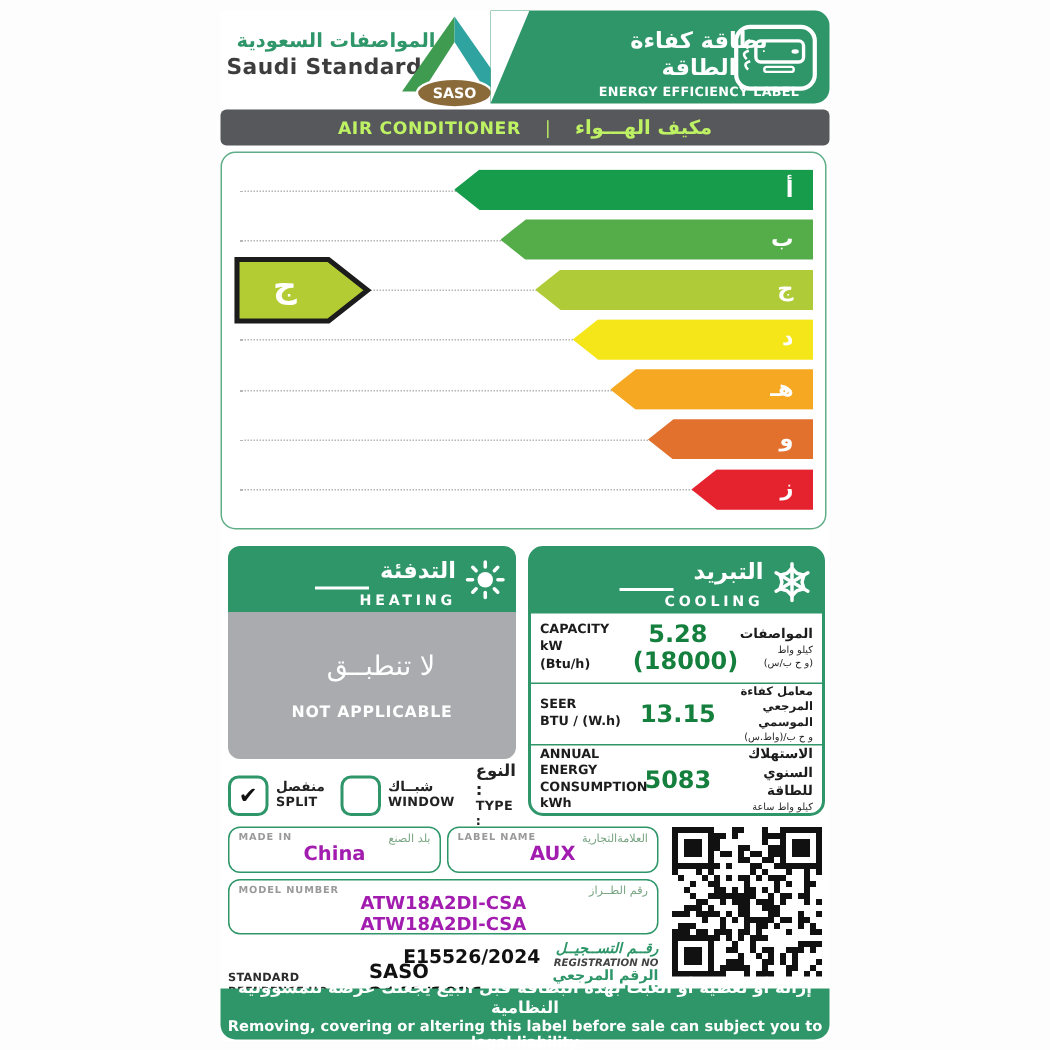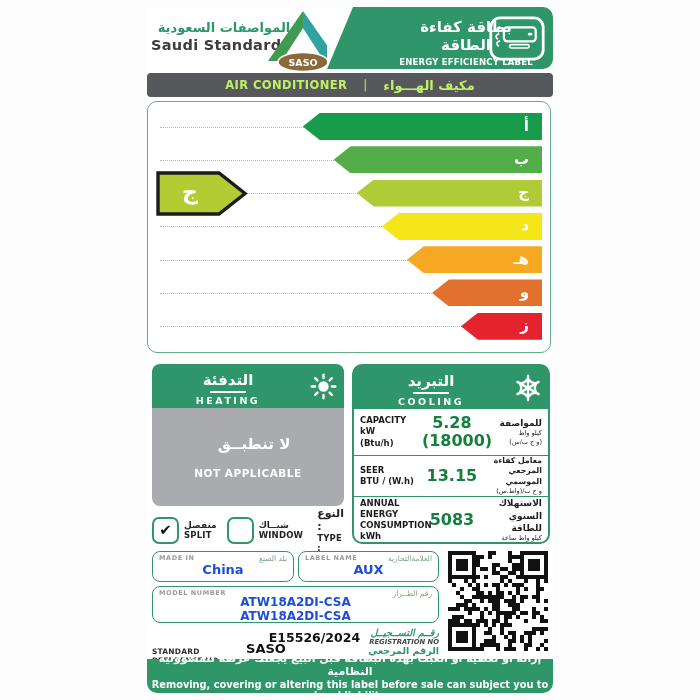--- a/index.html
+++ b/index.html
@@ -33,29 +33,29 @@
   .dots{position:absolute;left:4px;right:4px;top:50%;border-top:1.6px dotted #b5b5b5;}
   .bar{position:absolute;right:0;top:0;height:27px;clip-path:polygon(0 50%,17px 0,100% 0,100% 100%,17px 100%);}
   .bletter{position:absolute;right:13px;top:50%;transform:translateY(-54%);font-size:15px;font-weight:bold;color:#fff;}
   .indicator{position:absolute;left:8px;width:92px;height:47px;}
   .indicator svg{position:absolute;inset:0;}
   #ind-poly{stroke:#1c1c1c;stroke-width:3.4;}
   .ind-letter{position:absolute;left:26px;top:50%;transform:translateY(-56%);font-size:22px;font-weight:bold;color:#fff;}
 
   
   .panel-hdr{position:relative;height:44px;background:var(--green);border-radius:8px 8px 0 0;color:#fff;}
-  .ph-text{position:absolute;left:0;right:40px;top:7px;text-align:center;direction:rtl;}
+  .ph-text{position:absolute;left:0;right:40px;top:7px;text-align:right;direction:rtl;}
   .ph-ar{font-size:15px;font-weight:bold;}
   .ph-rule{width:36px;height:1.8px;background:#fff;margin:2px auto 2px auto;}
   .ph-en{font-size:9.5px;font-weight:bold;letter-spacing:2.5px;}
   .ph-icon{position:absolute;right:7px;top:9px;}
 
   .heating{position:absolute;left:5px;top:357px;width:192px;}
   .heat-body{height:98px;background:var(--graybody);border-radius:0 0 8px 8px;display:flex;flex-direction:column;align-items:center;justify-content:center;color:#fff;}
-  .na-ar{font-size:15px;font-weight:bold;direction:rtl;letter-spacing:1px;margin-left:12px;}
+  .na-ar{font-size:18px;font-weight:normal;direction:rtl;letter-spacing:1px;margin-left:12px;}
   .na-en{font-size:10.5px;font-weight:bold;margin-top:14px;letter-spacing:.5px;}
 
   .type-row{position:absolute;left:5px;top:505px;width:196px;height:36px;display:flex;align-items:center;}
   .chk{width:23px;height:23px;border:2px solid var(--green);border-radius:7px;background:#fff;display:inline-flex;align-items:center;justify-content:center;flex:0 0 auto;}
   .tick{font-size:15px;font-weight:bold;color:#111;line-height:1;}
   .opt{display:inline-flex;flex-direction:column;margin-left:5px;margin-right:10px;line-height:1.2;}
   .opt-ar{font-size:9px;font-weight:bold;color:#222;direction:rtl;text-align:left;}
   .opt-en{font-size:8.5px;font-weight:bold;color:#222;letter-spacing:.2px;}
   .type-label{margin-left:4px;}
   .type-label .opt-ar{font-size:11px;}
@@ -68,21 +68,21 @@
   .c-mid{width:33%;text-align:center;font-size:16px;font-weight:bold;color:#15803d;line-height:1.15;}
   .c-right{width:33%;text-align:right;direction:rtl;color:#1c1c1c;line-height:1.35;}
   .c-ar1{font-size:9px;font-weight:bold;}
   .c-ar2{font-size:6.5px;}
   .row-cap{height:46px;}.row-seer{height:41px;}.row-ann{height:47px;}
 
   
   .box{position:absolute;border:1.6px solid var(--green);border-radius:8px;background:#fff;box-sizing:border-box;}
   .cap-en{position:absolute;left:6px;top:2px;font-size:6.5px;font-weight:bold;color:#9a9a9a;letter-spacing:.6px;}
   .cap-ar{position:absolute;right:6px;top:2px;font-size:7.5px;color:#78a583;direction:rtl;}
-  .box-val{position:absolute;left:0;right:0;top:10px;text-align:center;font-size:13px;font-weight:bold;color:#1d4ed8;}
+  .box-val{position:absolute;left:0;right:0;top:10px;text-align:center;font-size:13px;font-weight:bold;color:#a21caf;}
   .made-in{left:5px;top:544px;width:142px;height:31px;}
   .brand{left:151px;top:544px;width:141px;height:31px;}
   .model{left:5px;top:579px;width:287px;height:37px;}
   .model .box-val{top:8px;font-size:12px;line-height:1.2;}
 
   .reg-row{position:absolute;left:5px;top:619px;width:287px;height:22px;display:flex;align-items:center;justify-content:flex-end;gap:9px;}
   .reg-val{font-size:12.5px;font-weight:bold;color:#111;}
   .reg-caps{text-align:right;line-height:1.15;font-style:italic;}
   .reg-ar{font-size:9.5px;font-weight:bold;color:var(--green);direction:rtl;}
   .reg-en{font-size:6.8px;font-weight:bold;color:#444;}
@@ -266,21 +266,21 @@
       <div class="c-left">
         <div>CAPACITY</div>
             <div>kW</div>
             <div>(Btu/h)</div>
       </div>
       <div class="c-mid">
         <div>5.28</div>
             <div>(18000)</div>
       </div>
       <div class="c-right">
-        <div class="c-ar1">للمواصفة</div>
+        <div class="c-ar1">المواصفات</div>
         <div class="c-ar2">كيلو واط</div>
         <div class="c-ar2">(و ح ب/س)</div>
       </div>
     </div>
     <div class="c-row row-seer">
       <div class="c-left">
         <div>SEER</div>
             <div>BTU / (W.h)</div>
       </div>
       <div class="c-mid">13.15</div>

